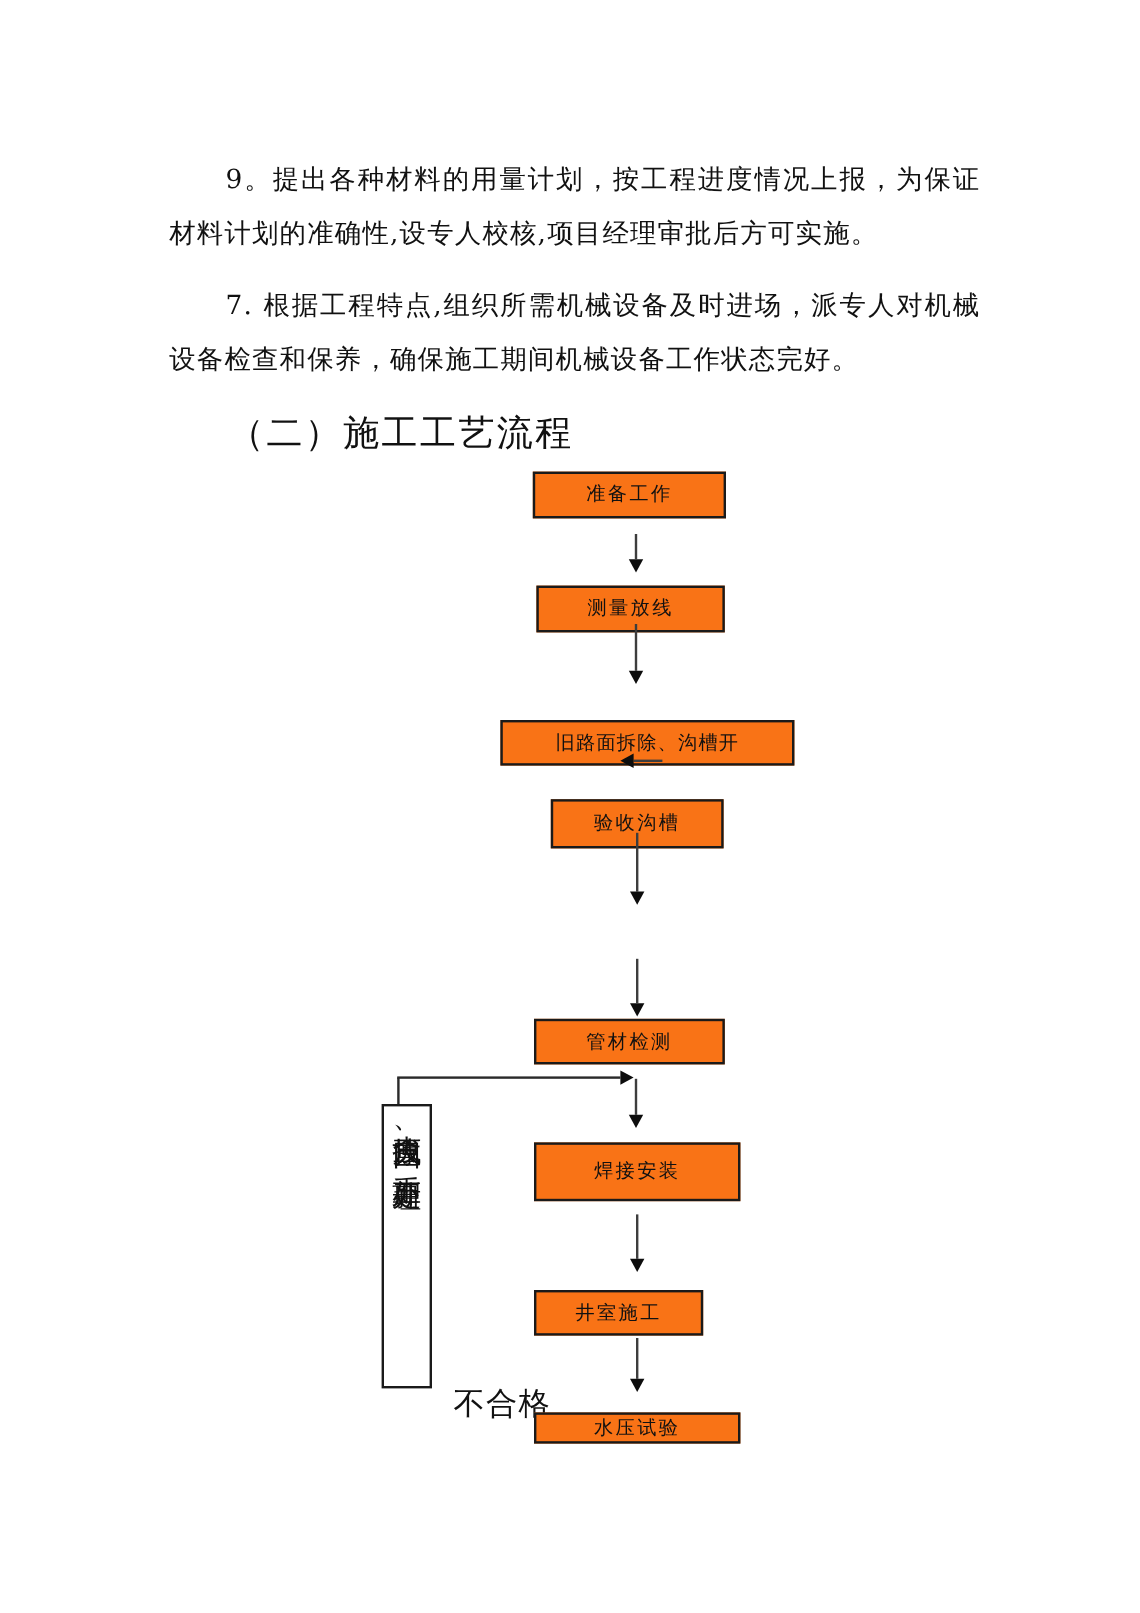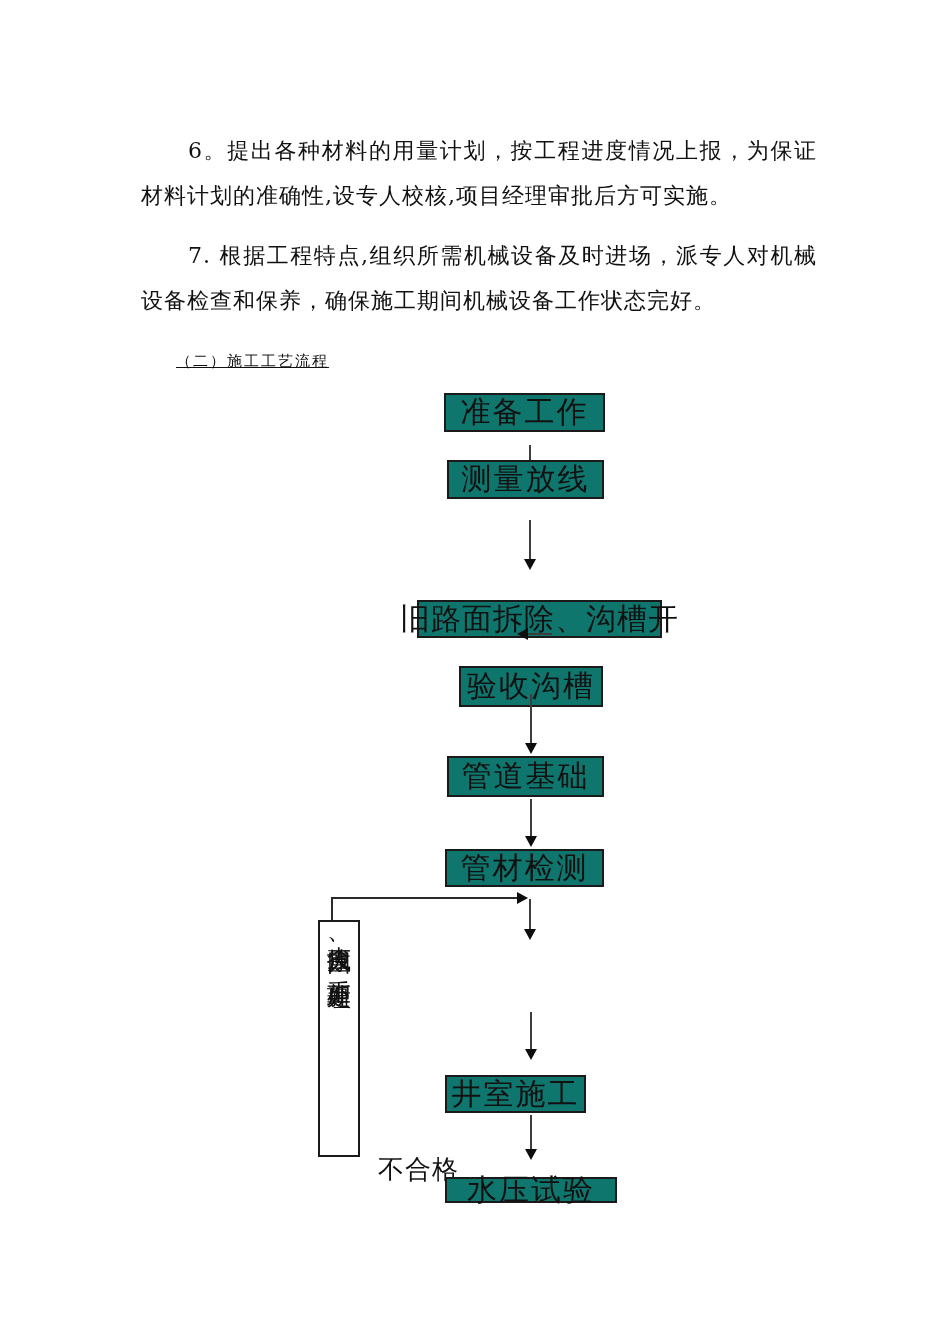--- a/index.html
+++ b/index.html
@@ -17,35 +17,34 @@
     position:absolute;
     left:141px; width:676px;
     font-size:22px; line-height:45px;
     letter-spacing:1px;
     text-indent:47px;
     text-align:justify;
     color:#111111;
   }
   .heading {
     position:absolute;
-    left:127px; width:676px;
-    font-size:15px; line-height:45px;
+    left:141px; width:676px;
+    font-size:30px; line-height:45px;
     text-indent:49px;
     letter-spacing:2px;
     color:#111111;
-    text-decoration:underline;
   }
   
   .flowchart { position:absolute; inset:0; }
   .fc-box {
     position:absolute;
     border:2px solid #1a1a1a;
-    background:#0f766e;
+    background:#f97316;
     display:flex; align-items:center; justify-content:center;
-    font-size:30px; letter-spacing:2px;
+    font-size:16px; letter-spacing:2px;
     color:#111111;
     white-space:nowrap;
   }
   .fc-box.wide { letter-spacing:1px; }
   .fc-side-box {
     position:absolute;
     border:2px solid #1a1a1a;
     background:#ffffff;
     writing-mode:vertical-rl;
     text-orientation:upright;
@@ -80,54 +79,54 @@
     position:absolute;
     font-size:26px; letter-spacing:1px; color:#111111;
     white-space:nowrap;
   }
 </style>
 </head>
 <body>
 
 <div class="page">
 
-  <p class="para" style="top:128px;">6。提出各种材料的用量计划，按工程进度情况上报，为保证材料计划的准确性,设专人校核,项目经理审批后方可实施。</p>
+  <p class="para" style="top:128px;">9。提出各种材料的用量计划，按工程进度情况上报，为保证材料计划的准确性,设专人校核,项目经理审批后方可实施。</p>
   <p class="para" style="top:233px;">7. 根据工程特点,组织所需机械设备及时进场，派专人对机械设备检查和保养，确保施工期间机械设备工作状态完好。</p>
   <p class="heading" style="top:339px;">（二）施工工艺流程</p>
 
   <div class="flowchart">
 
     <div class="fc-box" style="left:444px; top:393px; width:161px; height:39px;">准备工作</div>
 
     <div class="arrow-v" style="left:529px; top:445px; height:21px;"></div>
 
-    <div class="fc-box" style="left:447px; top:460px; width:157px; height:39px;">测量放线</div>
+    <div class="fc-box" style="left:447px; top:488px; width:157px; height:39px;">测量放线</div>
 
     <div class="arrow-v" style="left:529px; top:520px; height:39px;"></div>
 
     <div class="fc-box wide" style="left:417px; top:600px; width:245px; height:38px;">旧路面拆除、沟槽开</div>
 
     <div class="arrow-left" style="left:528px; top:633px; width:24px;"></div>
 
     <div class="fc-box" style="left:459px; top:650px; width:144px; height:41px;margin-top:16px;">验收沟槽</div>
 
     <div class="arrow-v" style="left:530px; top:694px; height:49px;"></div>
 
-    <div class="fc-box" style="left:447px; top:756px; width:157px; height:41px;">管道基础</div>
 
     <div class="arrow-v" style="left:530px; top:799px; height:37px;"></div>
 
     <div class="fc-box" style="left:445px; top:849px; width:159px; height:38px;">管材检测</div>
 
     <div class="conn-line-v" style="left:331px; top:898px; height:22px;"></div>
     <div class="conn-line-h head-right" style="left:331px; top:897px; width:186px;"></div>
     <div class="arrow-v" style="left:529px; top:899px; height:30px;"></div>
 
     <div class="fc-side-box" style="left:318px; top:920px; width:42px; height:237px;">查找原因、重新处理</div>
 
+    <div class="fc-box" style="left:445px; top:952px; width:172px; height:49px;">焊接安装</div>
 
     <div class="arrow-v" style="left:530px; top:1012px; height:37px;"></div>
 
     <div class="fc-box" style="left:445px; top:1075px; width:141px; height:38px;">井室施工</div>
 
     <div class="arrow-v" style="left:530px; top:1115px; height:34px;"></div>
 
     <div class="fail-label" style="left:378px; top:1152px;">不合格</div>
 
     <div class="fc-box" style="left:445px; top:1177px; width:172px; height:26px;">水压试验</div>

